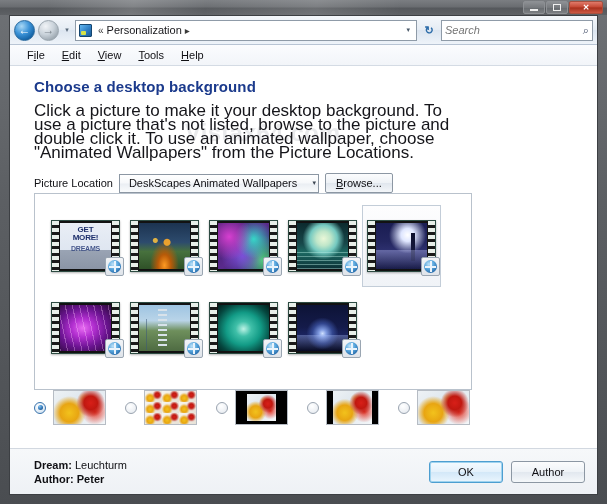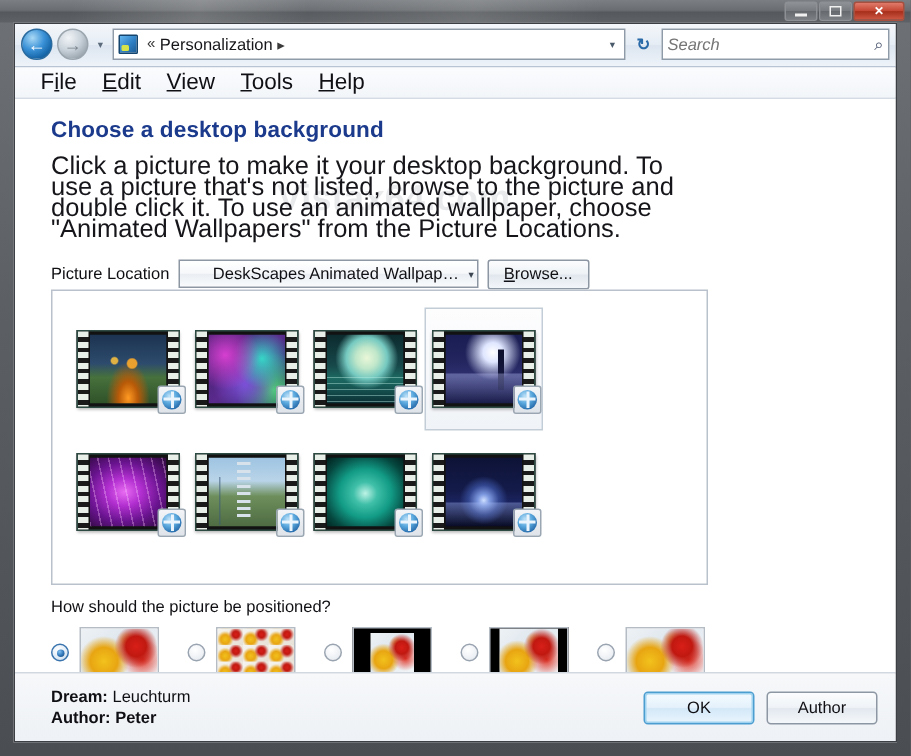--- a/index.html
+++ b/index.html
@@ -127,21 +127,21 @@
 
   
   #menubar {
     height: 21px;
     background: linear-gradient(to bottom, #fbfcfe 0%, #f2f5f9 100%);
     border-bottom: 1px solid #d4dbe4;
     display: flex; align-items: center; padding-left: 9px; gap: 0;
     position: relative;
   }
   .menu-item {
-    font-size: 15px; color: #101014;
+    font-size: 11px; color: #101014;
     padding: 2px 9px 2px 8px;
   }
   .menu-item u { text-decoration: underline; }
 
   
   #body {
     flex: 1 1 auto; position: relative;
     background: #fff; overflow: hidden;
   }
   #watermark {
@@ -160,21 +160,21 @@
     font-size: 17px; color: #15151a; line-height: 14px;
     width: 438px; margin-bottom: 13px;
   }
 
   #location-row { display: flex; align-items: center; gap: 6px; }
   #location-label { font-size: 11px; color: #101014; }
   #location-select {
     width: 200px; height: 19px;
     border: 1px solid #8c97a3;
     background: linear-gradient(to bottom, #ffffff 0%, #f6f8fa 48%, #eaeef3 52%, #f9fbfc 100%);
-    display: flex; align-items: center; padding: 0 2px 0 22px;
+    display: flex; align-items: center; padding: 0 2px 0 9px;
     font-size: 11px; color: #101014;
   }
   #location-value { flex: 1 1 auto; white-space: nowrap; overflow: hidden; text-overflow: ellipsis; }
   #location-arrow { font-size: 7px; color: #3c4652; padding-left: 4px; }
   #browse-btn {
     height: 20px; min-width: 62px; padding: 0 10px;
     border: 1px solid #8c97a3; border-radius: 2px;
     background: linear-gradient(to bottom, #fbfcfd 0%, #eef2f6 48%, #e1e7ee 52%, #f3f6f9 100%);
     font-size: 11px; color: #101014;
     display: flex; align-items: center; justify-content: center;
@@ -468,20 +468,36 @@
           </div>
           <div id="browse-btn">
             <u>B</u>
               <span>rowse...</span>
           </div>
         </div>
 
         <div id="gallery">
 
           <div class="thumb-row">
+            <div class="thumb-cell">
+              <div class="film">
+                <span class="perf l"></span>
+                <span class="perf r"></span>
+                <div class="pic">
+                  <div class="art art-getmore">
+                    <span>GET</span>
+                    <span>MORE!</span>
+                    <span class="dreams">DREAMS</span>
+                  </div>
+                </div>
+                <span class="badge">
+                    <span class="ring"></span>
+                  </span>
+              </div>
+            </div>
 
             <div class="thumb-cell">
               <div class="film">
                 <span class="perf l"></span>
                 <span class="perf r"></span>
                 <div class="pic">
                     <div class="art art-halloween"></div>
                   </div>
                 <span class="badge">
                     <span class="ring"></span>
@@ -581,21 +597,20 @@
                 <span class="badge">
                     <span class="ring"></span>
                   </span>
               </div>
             </div>
 
             <div class="thumb-cell"></div>
           </div>
         </div>
 
-        <div id="pos-question">How should the picture be positioned?</div>
 
         <div id="pos-row">
           <div class="pos-opt">
             <span class="radio checked"></span>
             <span class="pos-thumb">
                 <span class="flower"></span>
               </span>
           </div>
           <div class="pos-opt">
             <span class="radio"></span>

